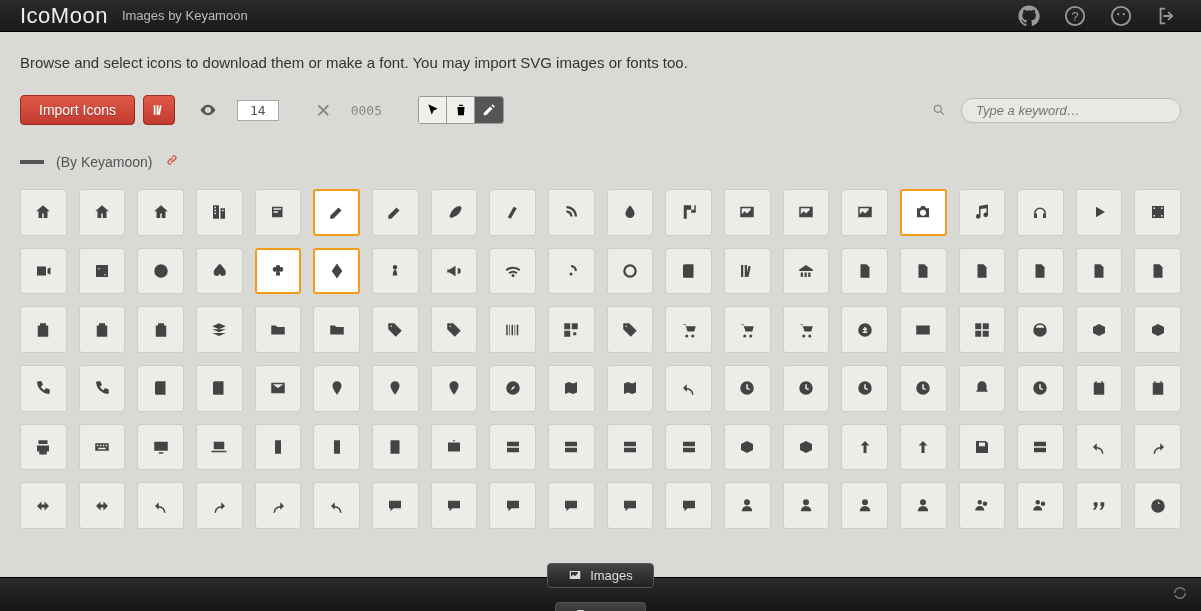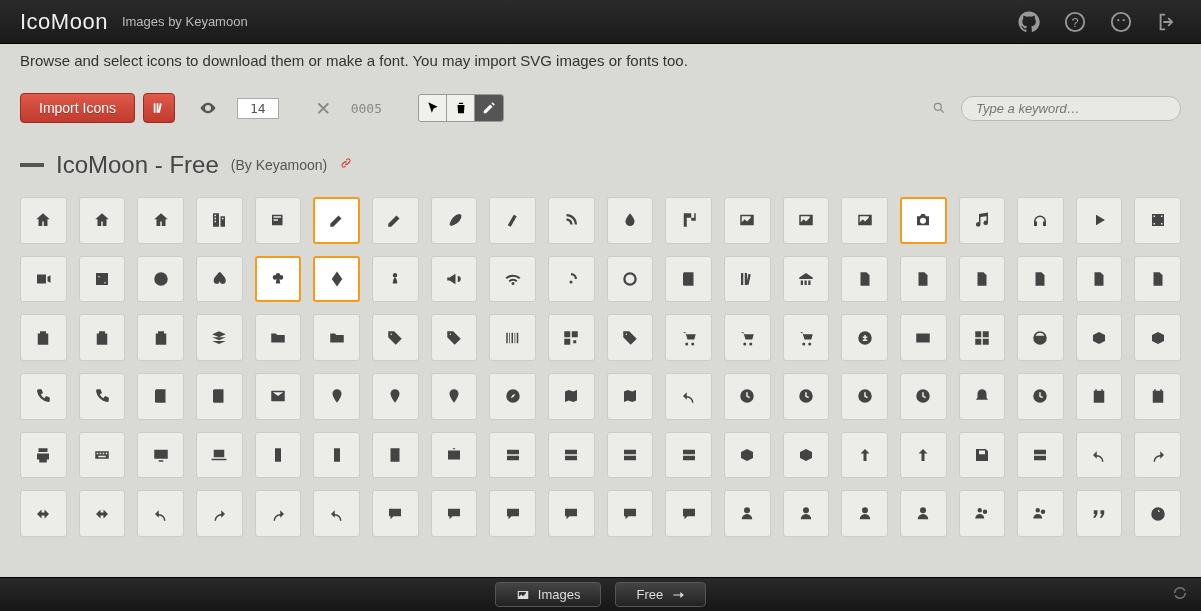--- a/index.html
+++ b/index.html
@@ -5,41 +5,41 @@
 * { margin: 0; padding: 0; box-sizing: border-box; }
 body {
   font-family: -apple-system, "Helvetica Neue", Arial, sans-serif;
   background: #d9d9d6;
   width: 1201px;
   height: 611px;
   overflow: hidden;
   position: relative;
 }
 .topbar {
-  height: 44px;
+  height: 32px;
   background: linear-gradient(#2a2a2a, #1a1a1a);
   border-bottom: 1px solid #000;
   display: flex;
   align-items: center;
   padding: 0 16px 0 20px;
   color: #ccc;
 }
 .logo { font-size: 22px; color: #eee; font-weight: 400; letter-spacing: 0.5px; }
 .crafted { font-size: 13px; color: #888; margin-left: 14px; }
 .crafted span { color: #bbb; }
 .top-spacer { flex: 1; }
 .top-icon {
   width: 36px; height: 36px; margin-left: 10px;
   display: flex; align-items: center; justify-content: center;
   color: #999; cursor: pointer;
 }
 .top-icon svg { width: 22px; height: 22px; fill: currentColor; }
 
 .content {
-  padding: 8px 20px 0 20px;
+  padding: 22px 20px 0 20px;
   height: calc(100% - 48px - 34px);
   overflow: hidden;
 }
 .intro { font-size: 15px; color: #333; margin-bottom: 24px; }
 
 .toolbar { display: flex; align-items: center; gap: 8px; margin-bottom: 28px; }
 .btn-import {
   background: linear-gradient(#e05a4a, #c03a2e);
   border: 1px solid #a02a20;
   border-radius: 4px;
@@ -118,20 +118,21 @@
 }
 .icon-cell svg { width: 18px; height: 18px; fill: currentColor; }
 
 .bottombar {
   position: absolute; bottom: 0; left: 0; right: 0;
   height: 34px;
   background: linear-gradient(#2a2a2a, #161616);
   border-top: 1px solid #000;
   display: flex; align-items: center; justify-content: center;
   gap: 14px;
+  flex-direction: column;
 }
 .bottom-btn {
   background: linear-gradient(#444, #222);
   border: 1px solid #555;
   border-radius: 4px;
   color: #ddd;
   padding: 4px 20px;
   font-size: 13px;
   display: flex; align-items: center; gap: 8px;
   cursor: pointer;
@@ -218,21 +219,20 @@
       <svg width="14" height="14" viewBox="0 0 24 24" fill="#888">
           <circle cx="10" cy="10" r="6" fill="none" stroke="#888" stroke-width="2"></circle>
           <path d="M15 15l5 5" stroke="#888" stroke-width="2"></path>
         </svg>
       <input class="search-input" placeholder="Type a keyword…" style="">
     </div>
   </div>
 
   <div class="set-header">
     <div class="set-collapse"></div>
-    <span class="set-name">IcoMoon - Free</span>
     <span class="set-by">
       <span>(By </span><span>Keyamoon</span><span>)</span>
     </span>
     <span class="set-link">
       <svg width="14" height="14" viewBox="0 0 24 24" fill="currentColor">
           <path d="M10 14a4 4 0 005.7 0l3-3a4 4 0 10-5.7-5.7l-1 1 1.4 1.4 1-1a2 2 0 112.8 2.8l-3 3a2 2 0 01-2.8 0L10 14zm4-4a4 4 0 00-5.7 0l-3 3a4 4 0 105.7 5.7l1-1-1.4-1.4-1 1a2 2 0 11-2.8-2.8l3-3a2 2 0 012.8 0L14 10z"></path>
         </svg>
     </span>
   </div>
 

